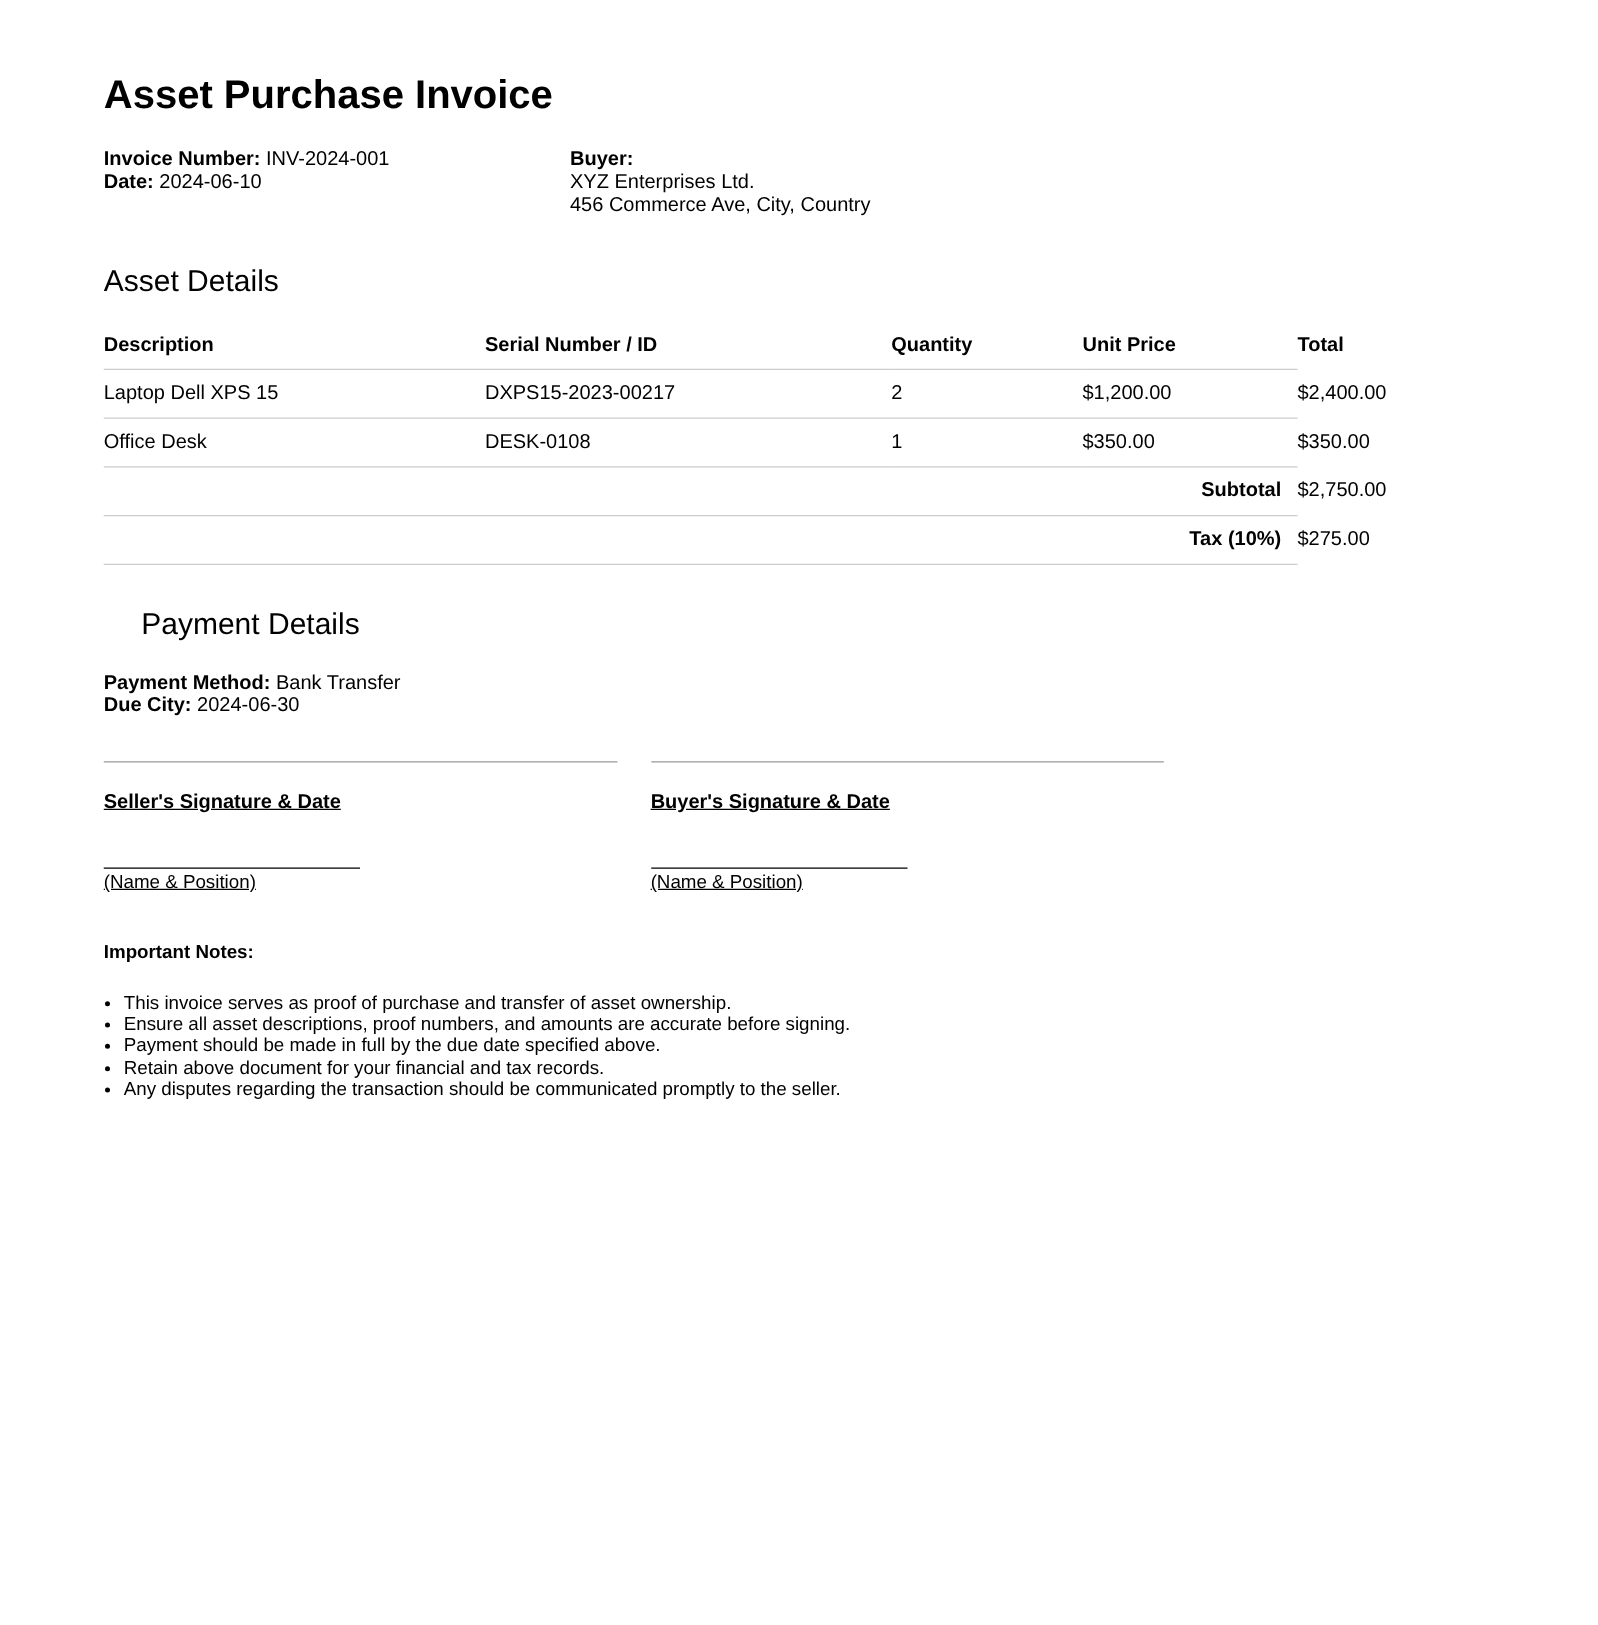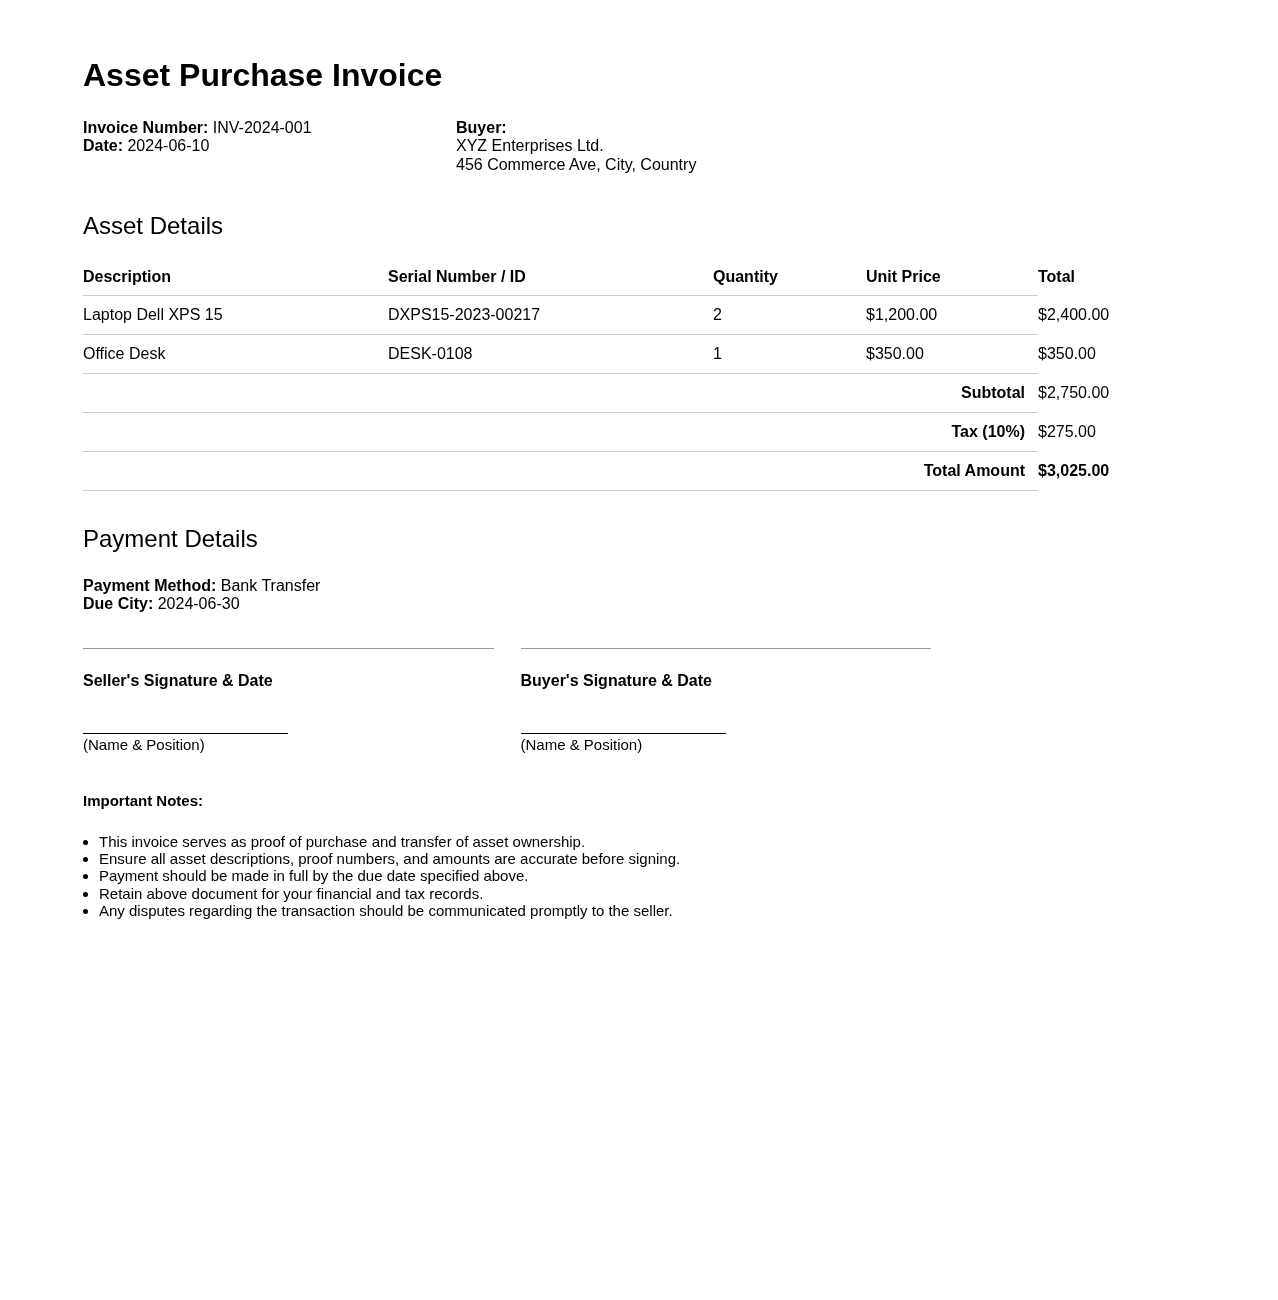--- a/index.html
+++ b/index.html
@@ -29,22 +29,22 @@
   table{border-collapse:collapse;width:100%;table-layout:fixed;font-size:16px;}
   th{padding:8px 0 9px;text-align:left;font-weight:bold;border-bottom:1px solid var(--table-border);}
   td{padding:10px 0;border-bottom:1px solid var(--table-border);vertical-align:middle;}
   col.c-desc{width:305px;}
   col.c-serial{width:325px;}
   col.c-qty{width:153px;}
   col.c-price{width:172px;}
   .sum-label{text-align:right;font-weight:bold;padding-right:13px;}
   tr.total-row td:last-child{font-weight:bold;}
   .payment{line-height:1.16;}
-  h2.payment-heading{margin-top:34px;margin-bottom:24px;}
-  .sig-row{display:flex;gap:27px;margin-top:34px;}
+  h2.payment-heading{margin-top:34px;margin-bottom:24px;margin-left:30px;}
+  .sig-row{display:flex;gap:27px;margin-top:34px;text-decoration:underline;}
   .sig-col{flex:1;border-top:1px solid var(--signature-divider);padding-top:23px;}
   .sig-col h3{font-size:16px;font-weight:bold;margin:0;line-height:1.15;}
   .sig-line{width:205px;height:0;border-bottom:1px solid var(--signature-line);margin-top:43px;}
   .sig-caption{font-size:15px;margin-top:2px;line-height:1.15;}
   .notes{margin-top:39px;font-size:15px;}
   .notes-heading{font-weight:bold;line-height:1.15;}
   .notes ul{margin:23px 0 0;padding-left:16px;line-height:1.16;}
   .notes li{margin:0;padding:0;}
 </style>
 </head>
@@ -101,24 +101,20 @@
         <td>$350.00</td>
       </tr>
       <tr>
         <td colspan="4" class="sum-label">Subtotal</td>
         <td>$2,750.00</td>
       </tr>
       <tr>
         <td colspan="4" class="sum-label">Tax (10%)</td>
         <td>$275.00</td>
       </tr>
-      <tr class="total-row">
-        <td colspan="4" class="sum-label">Total Amount</td>
-        <td>$3,025.00</td>
-      </tr>
     </tbody>
   </table>
 
   <h2 class="payment-heading">Payment Details</h2>
 
   <div class="payment">
     <div><span class="b">Payment Method:</span> <span>Bank Transfer</span></div>
     <div><span class="b">Due City:</span> <span>2024-06-30</span></div>
   </div>
 

